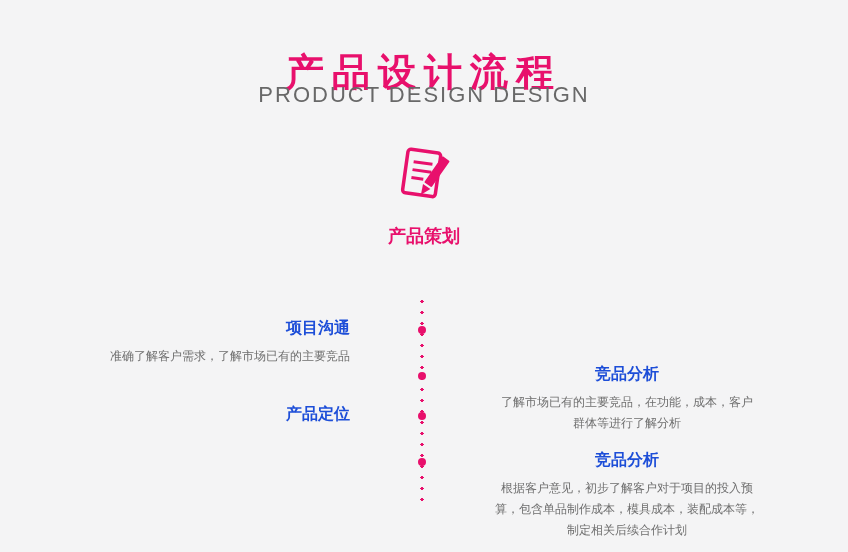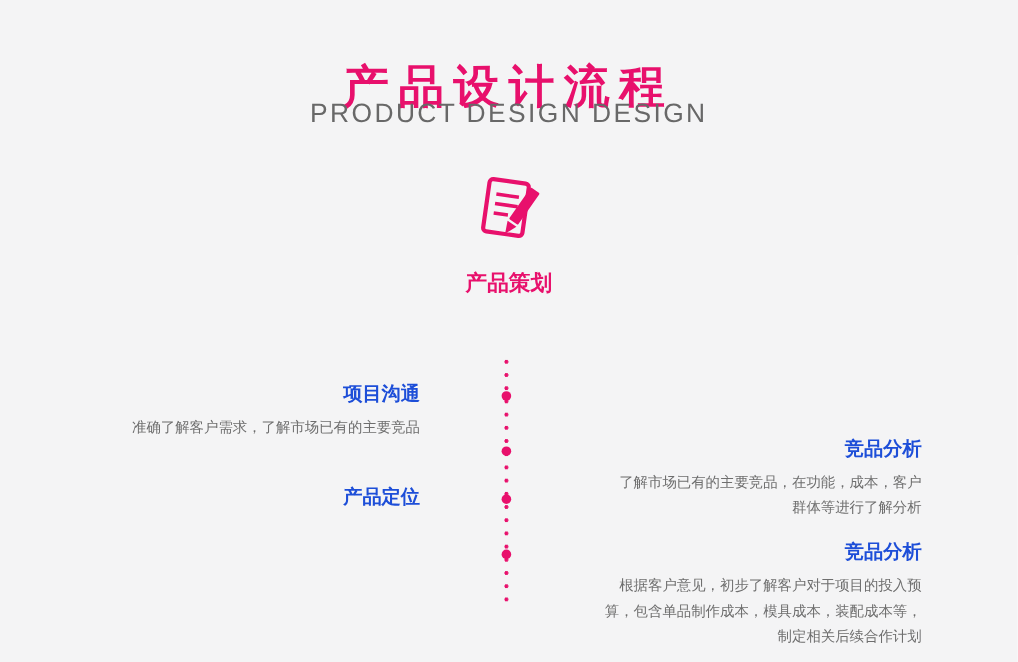--- a/index.html
+++ b/index.html
@@ -105,21 +105,21 @@
     white-space: pre-line;
   }
   .entry.left {
     left: 58px;
     width: 292px;
     text-align: right;
   }
   .entry.right {
     left: 486px;
     width: 282px;
-    text-align: right;
+    text-align: center;
   }
   .entry-1 { top: 318px; }
   .entry-2 { top: 364px; }
   .entry-3 { top: 404px; }
   .entry-4 { top: 450px; }
 </style>
 </head>
 <body>
 
 <div class="page">

